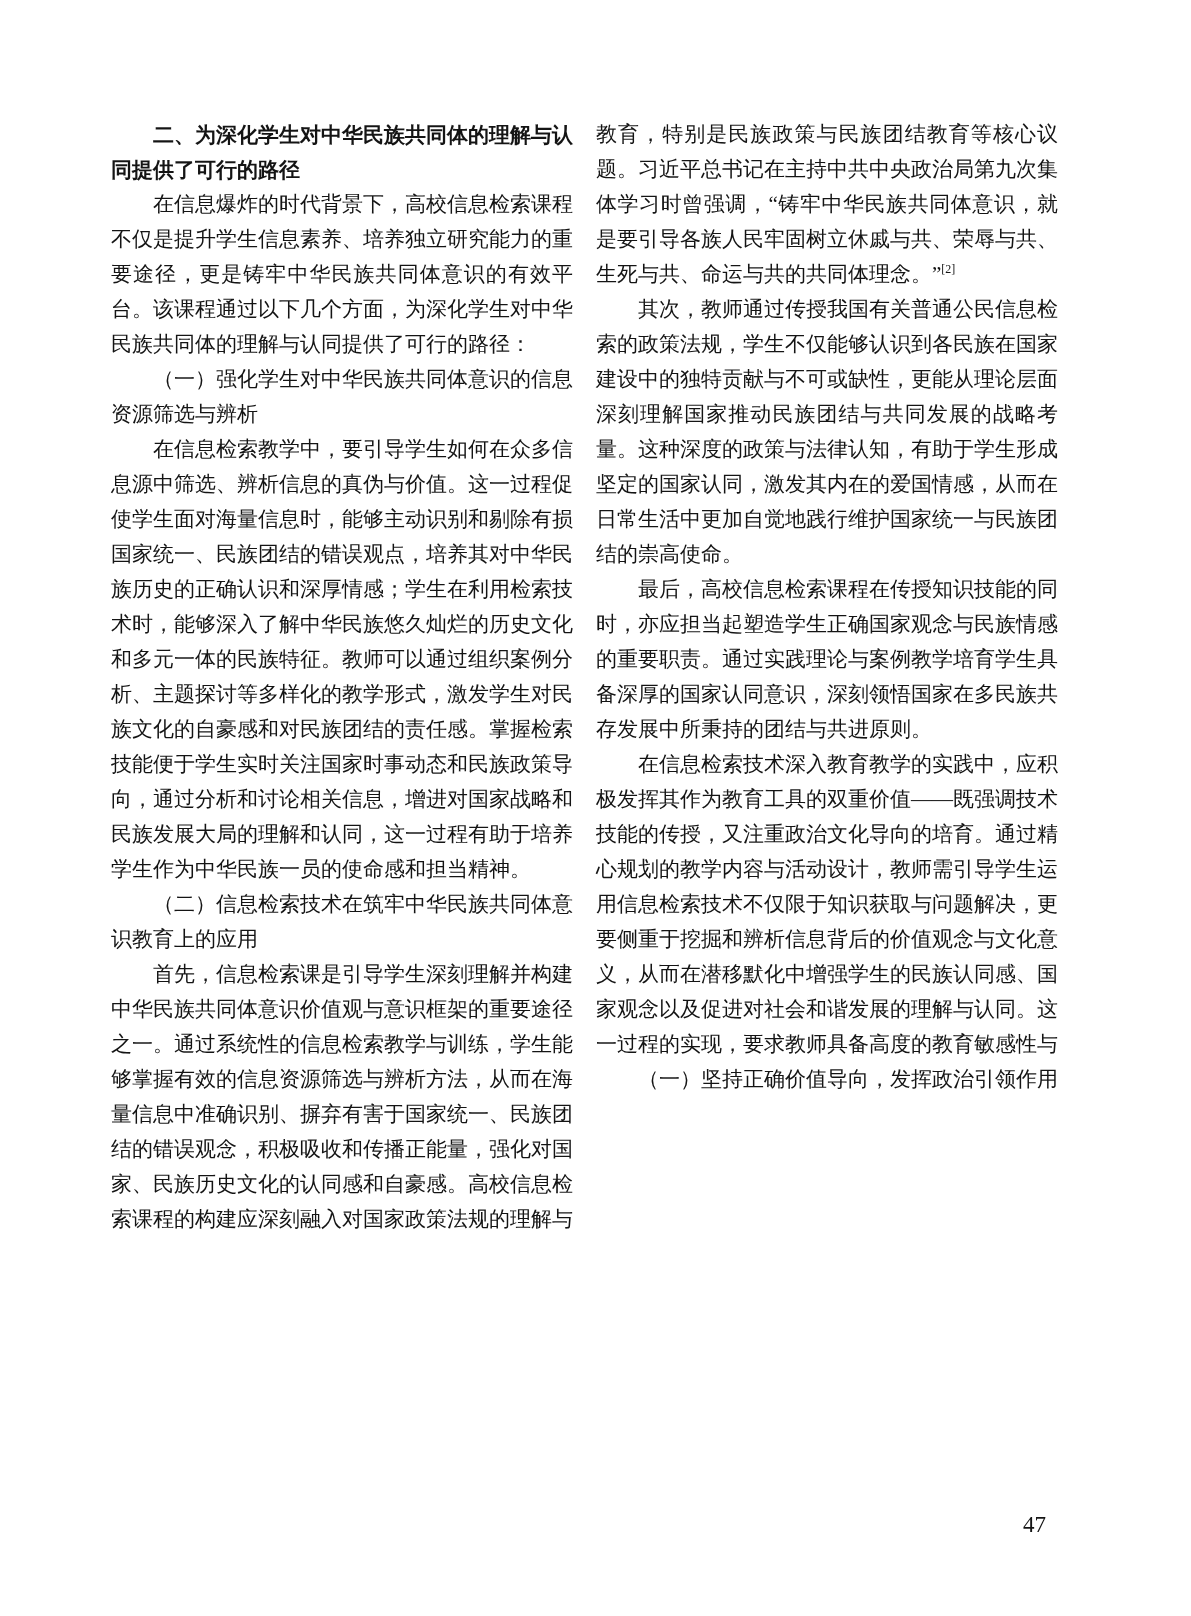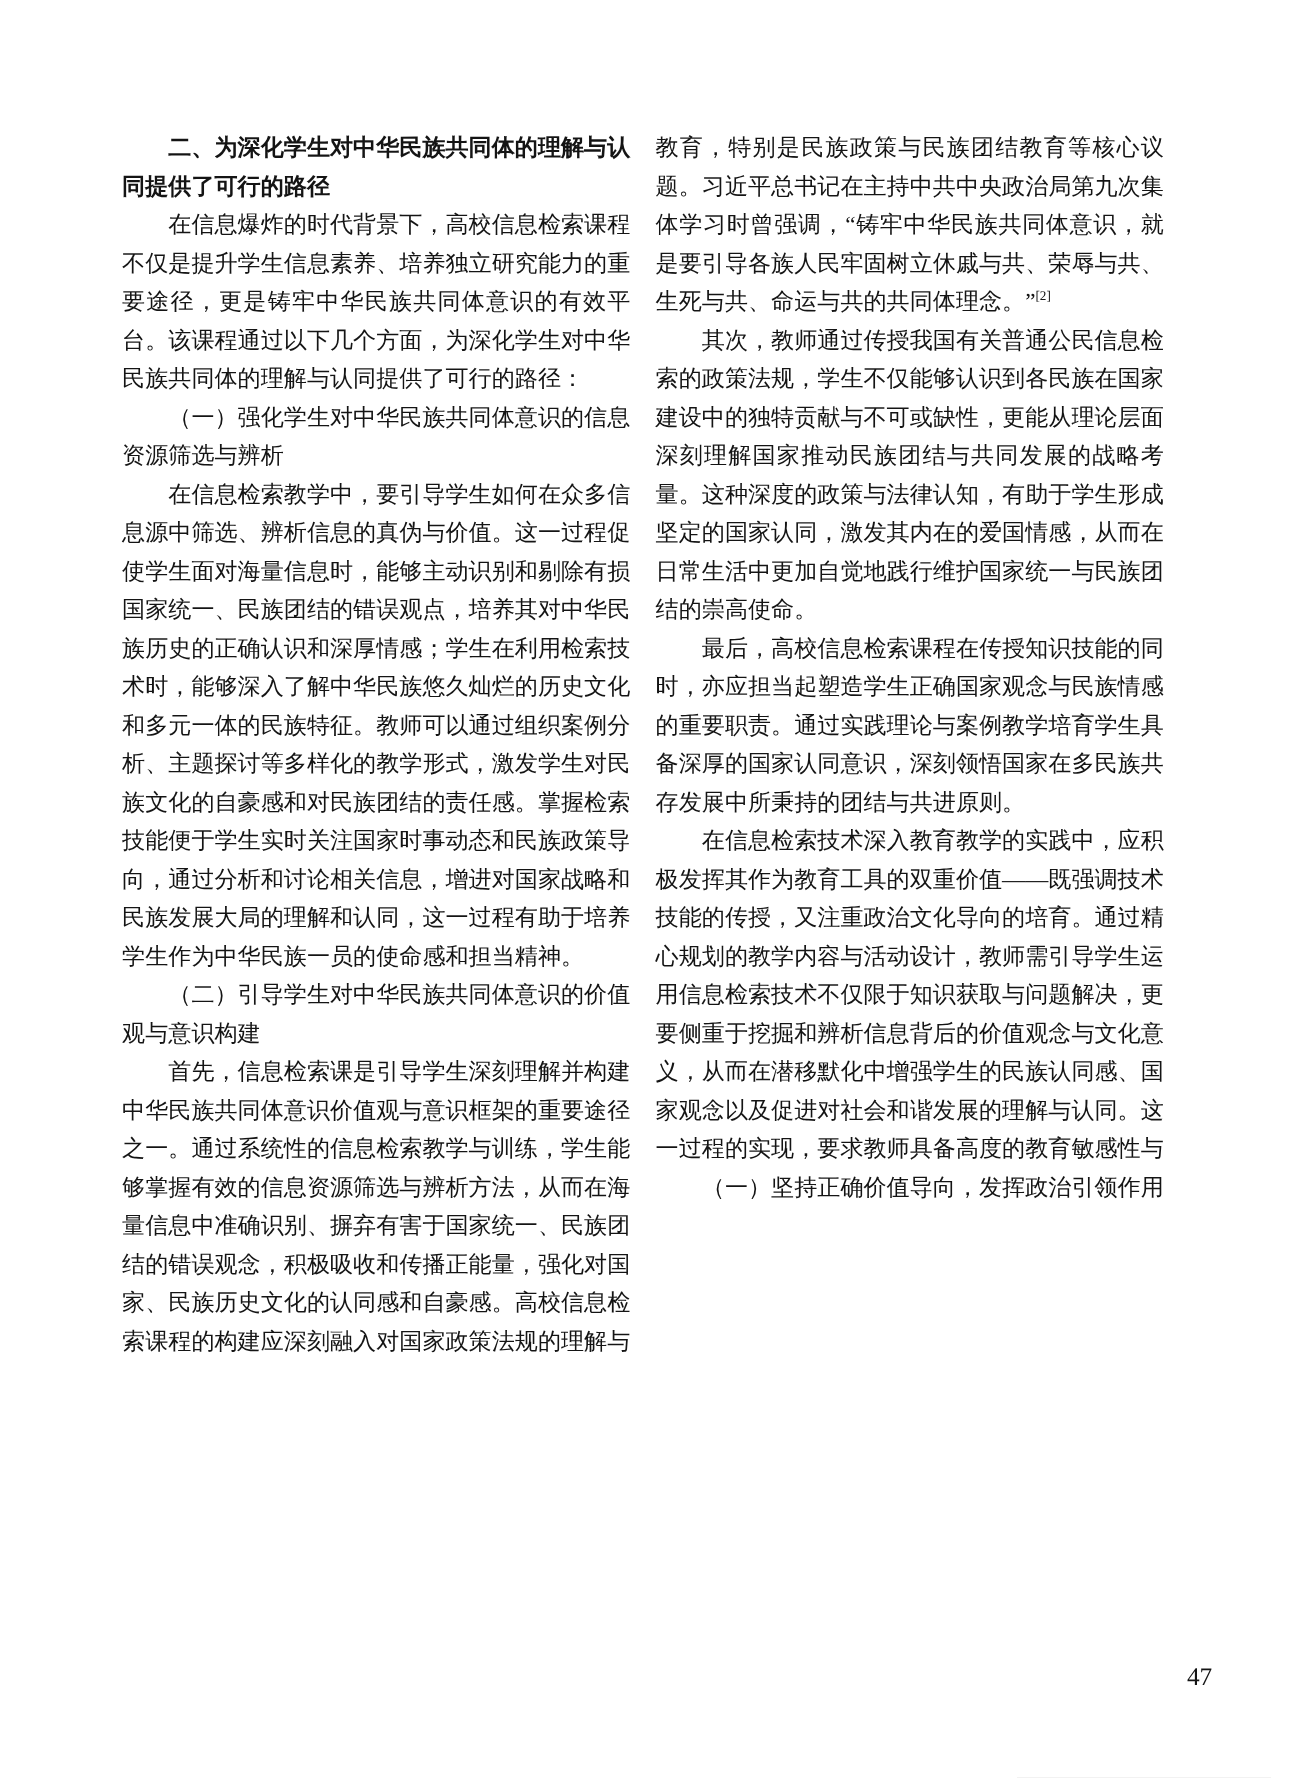--- a/index.html
+++ b/index.html
@@ -39,39 +39,39 @@
   }
   .cite {
     font-size: 12px;
     line-height: 0;
     vertical-align: 8px;
     letter-spacing: 0;
   }
   .page-number {
     position: absolute;
     top: 1512px;
-    left: 1079px;
+    left: 1006px;
     width: 40px;
-    text-align: left;
+    text-align: right;
     font-size: 23px;
     font-family: "Liberation Serif", "DejaVu Serif", serif;
     color: #141414;
   }
 </style>
 </head>
 <body>
 
 <div class="page">
 
   <div class="col col-left">
     <p class="h1">二、为深化学生对中华民族共同体的理解与认同提供了可行的路径</p>
     <p class="indent">在信息爆炸的时代背景下，高校信息检索课程不仅是提升学生信息素养、培养独立研究能力的重要途径，更是铸牢中华民族共同体意识的有效平台。该课程通过以下几个方面，为深化学生对中华民族共同体的理解与认同提供了可行的路径：</p>
     <p class="indent">（一）强化学生对中华民族共同体意识的信息资源筛选与辨析</p>
     <p class="indent">在信息检索教学中，要引导学生如何在众多信息源中筛选、辨析信息的真伪与价值。这一过程促使学生面对海量信息时，能够主动识别和剔除有损国家统一、民族团结的错误观点，培养其对中华民族历史的正确认识和深厚情感；学生在利用检索技术时，能够深入了解中华民族悠久灿烂的历史文化和多元一体的民族特征。教师可以通过组织案例分析、主题探讨等多样化的教学形式，激发学生对民族文化的自豪感和对民族团结的责任感。掌握检索技能便于学生实时关注国家时事动态和民族政策导向，通过分析和讨论相关信息，增进对国家战略和民族发展大局的理解和认同，这一过程有助于培养学生作为中华民族一员的使命感和担当精神。</p>
-    <p class="indent">（二）引导学生对中华民族共同体意识的价值观与意识构建</p>
+    <p class="indent">（二）信息检索技术在筑牢中华民族共同体意识教育上的应用</p>
     <p class="indent">首先，信息检索课是引导学生深刻理解并构建中华民族共同体意识价值观与意识框架的重要途径之一。通过系统性的信息检索教学与训练，学生能够掌握有效的信息资源筛选与辨析方法，从而在海量信息中准确识别、摒弃有害于国家统一、民族团结的错误观念，积极吸收和传播正能量，强化对国家、民族历史文化的认同感和自豪感。高校信息检索课程的构建应深刻融入对国家政策法规的理解与</p>
   </div>
 
   <div class="col col-right">
     <p class="noindent"><span>教育，特别是民族政策与民族团结教育等核心议题。习近平总书记在主持中共中央政治局第九次集体学习时曾强调，“铸牢中华民族共同体意识，就是要引导各族人民牢固树立休戚与共、荣辱与共、生死与共、命运与共的共同体理念。”</span><sup class="cite">[2]</sup></p>
     <p class="indent">其次，教师通过传授我国有关普通公民信息检索的政策法规，学生不仅能够认识到各民族在国家建设中的独特贡献与不可或缺性，更能从理论层面深刻理解国家推动民族团结与共同发展的战略考量。这种深度的政策与法律认知，有助于学生形成坚定的国家认同，激发其内在的爱国情感，从而在日常生活中更加自觉地践行维护国家统一与民族团结的崇高使命。</p>
     <p class="indent">最后，高校信息检索课程在传授知识技能的同时，亦应担当起塑造学生正确国家观念与民族情感的重要职责。通过实践理论与案例教学培育学生具备深厚的国家认同意识，深刻领悟国家在多民族共存发展中所秉持的团结与共进原则。</p>
     <p class="indent">在信息检索技术深入教育教学的实践中，应积极发挥其作为教育工具的双重价值——既强调技术技能的传授，又注重政治文化导向的培育。通过精心规划的教学内容与活动设计，教师需引导学生运用信息检索技术不仅限于知识获取与问题解决，更要侧重于挖掘和辨析信息背后的价值观念与文化意义，从而在潜移默化中增强学生的民族认同感、国家观念以及促进对社会和谐发展的理解与认同。这一过程的实现，要求教师具备高度的教育敏感性与</p>
     <p class="indent">（一）坚持正确价值导向，发挥政治引领作用</p>
   </div>

